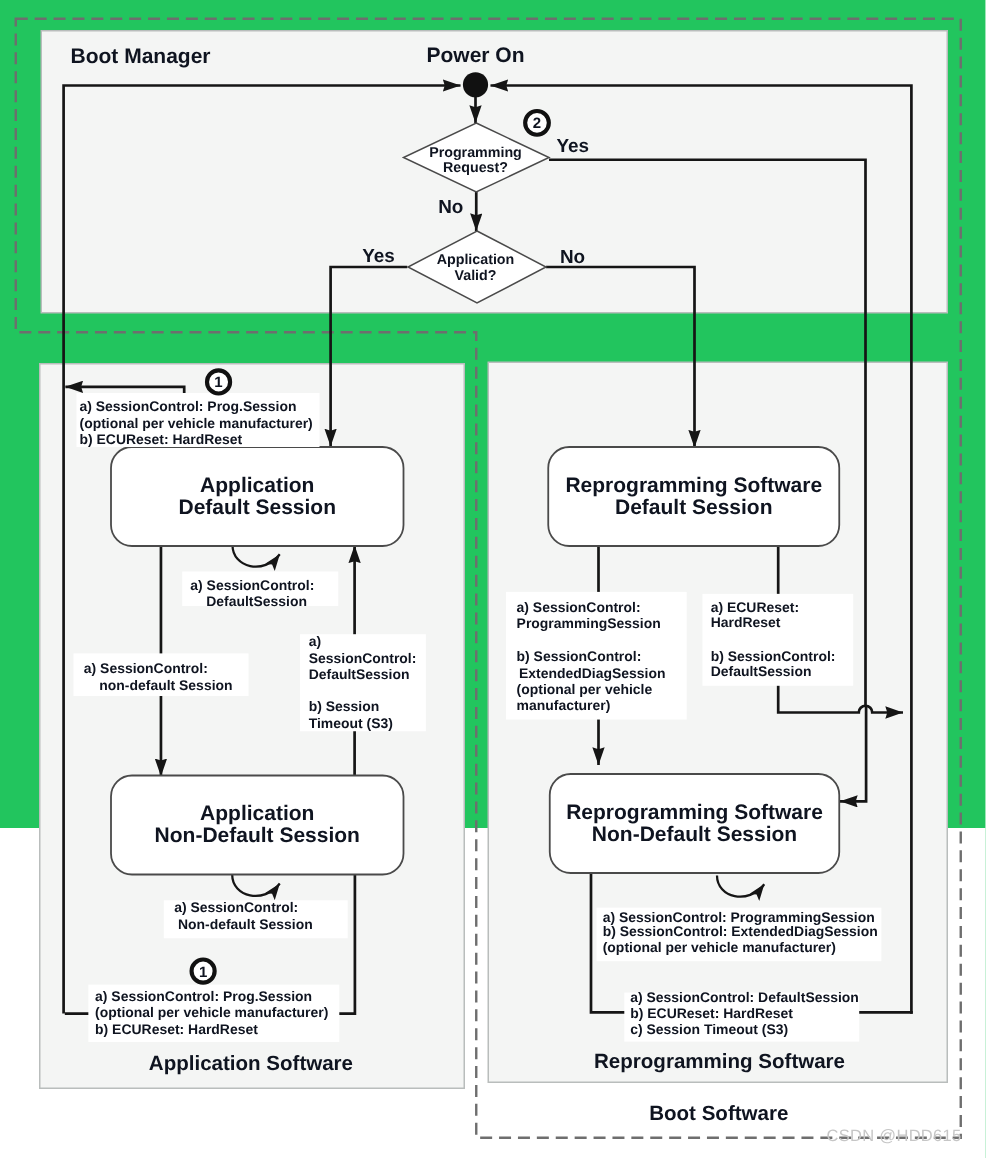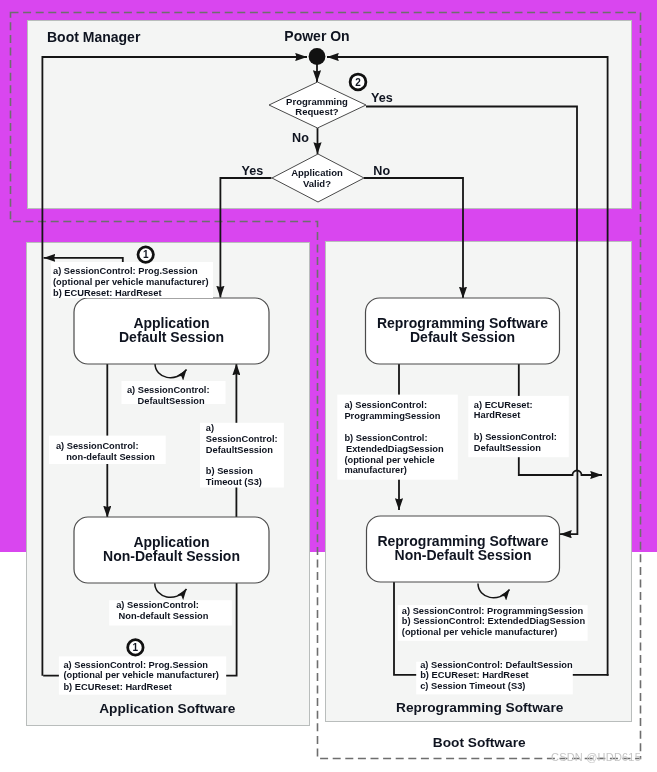--- a/index.html
+++ b/index.html
@@ -1,18 +1,18 @@
 <!DOCTYPE html>
 <html><head>
 <meta charset="utf-8">
 <style>
   html,body{margin:0;padding:0;background:#ffffff;}
   body{width:657px;height:772px;overflow:hidden;
        font-family:"Liberation Sans",sans-serif;}
-  #stage{position:relative;width:657px;height:552px;background:#d946ef;}
+  #stage{position:relative;width:657px;height:552px;background:#22c55e;}
   svg#diagram{display:block;position:absolute;left:0;top:0;}
   text{font-family:"Liberation Sans",sans-serif;fill:#0f1420;}
   .panel{fill:#f4f5f4;stroke:#b9bdbc;stroke-width:1;}
   .dash{fill:none;stroke:#6e6e6e;stroke-width:1.6;stroke-dasharray:8 4.6;}
   .node{fill:#ffffff;stroke:#4a4a4a;stroke-width:1.2;}
   .diam{fill:#ffffff;stroke:#4a4a4a;stroke-width:1;}
   .ln{fill:none;stroke:#151515;stroke-width:1.8;}
   .lnthin{fill:none;stroke:#151515;stroke-width:1.5;}
   .frameTitle{font-size:14px;font-weight:bold;}
   .panelTitle{font-size:13.7px;font-weight:bold;}

